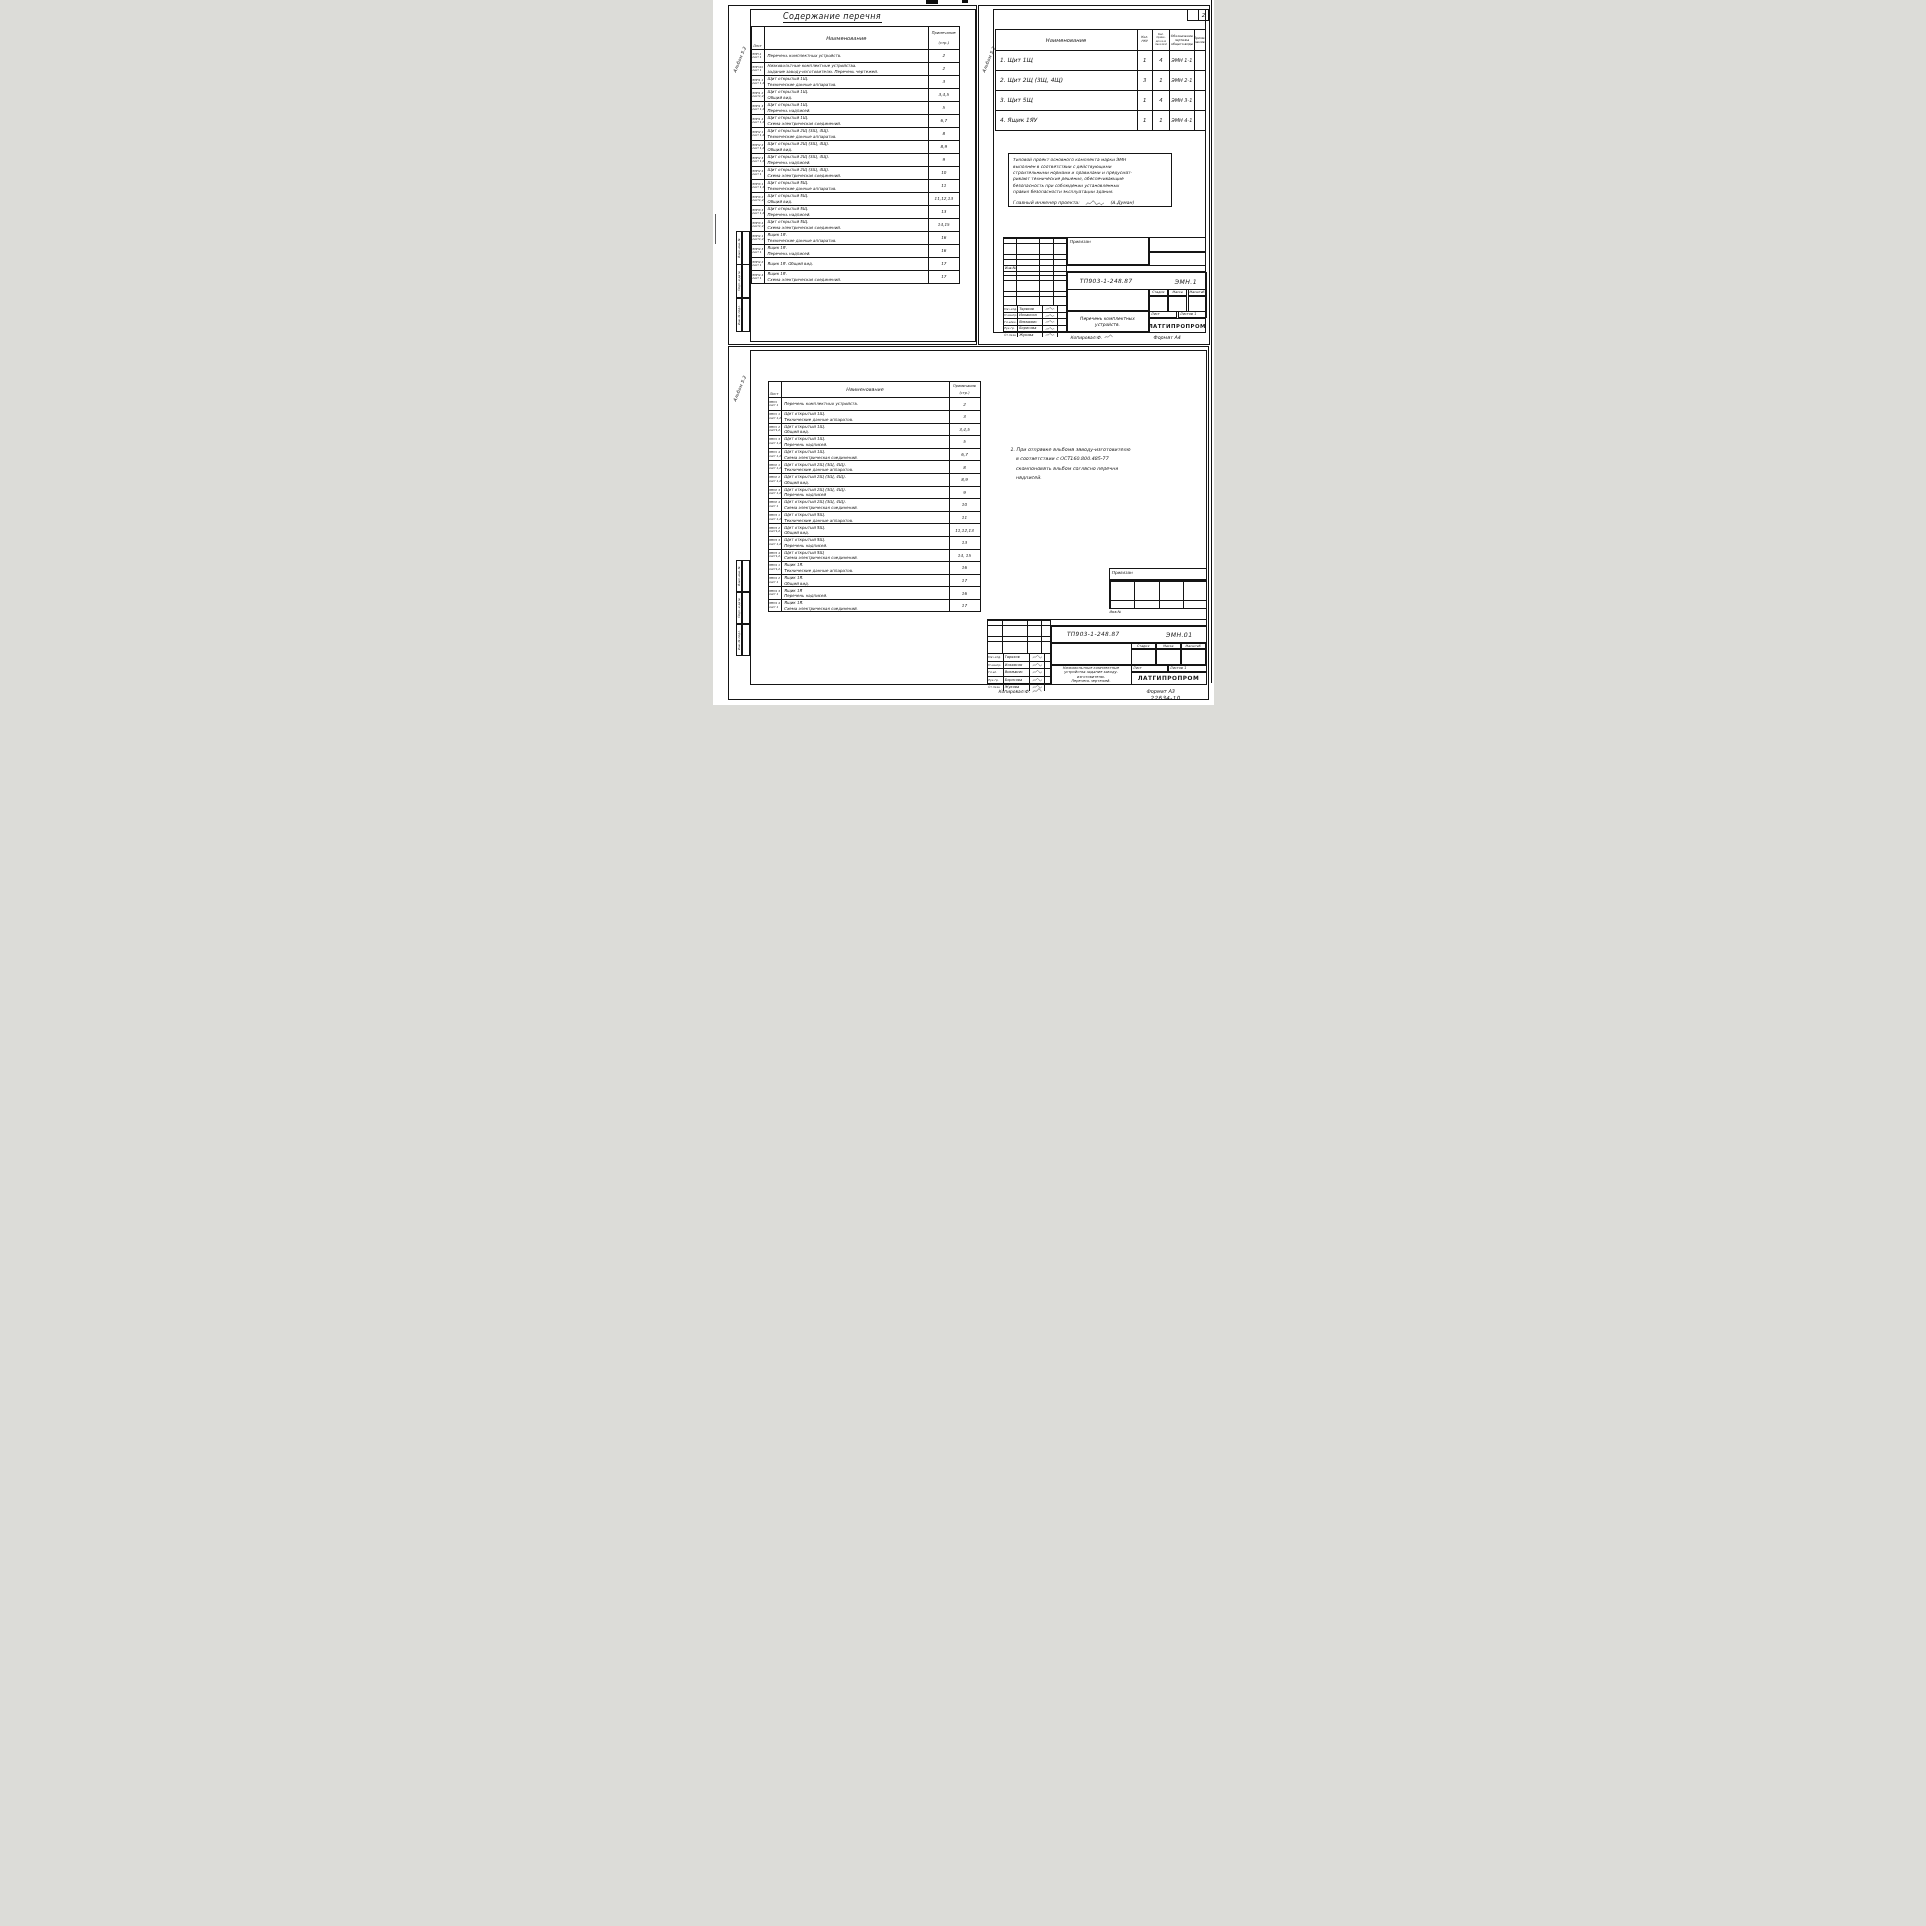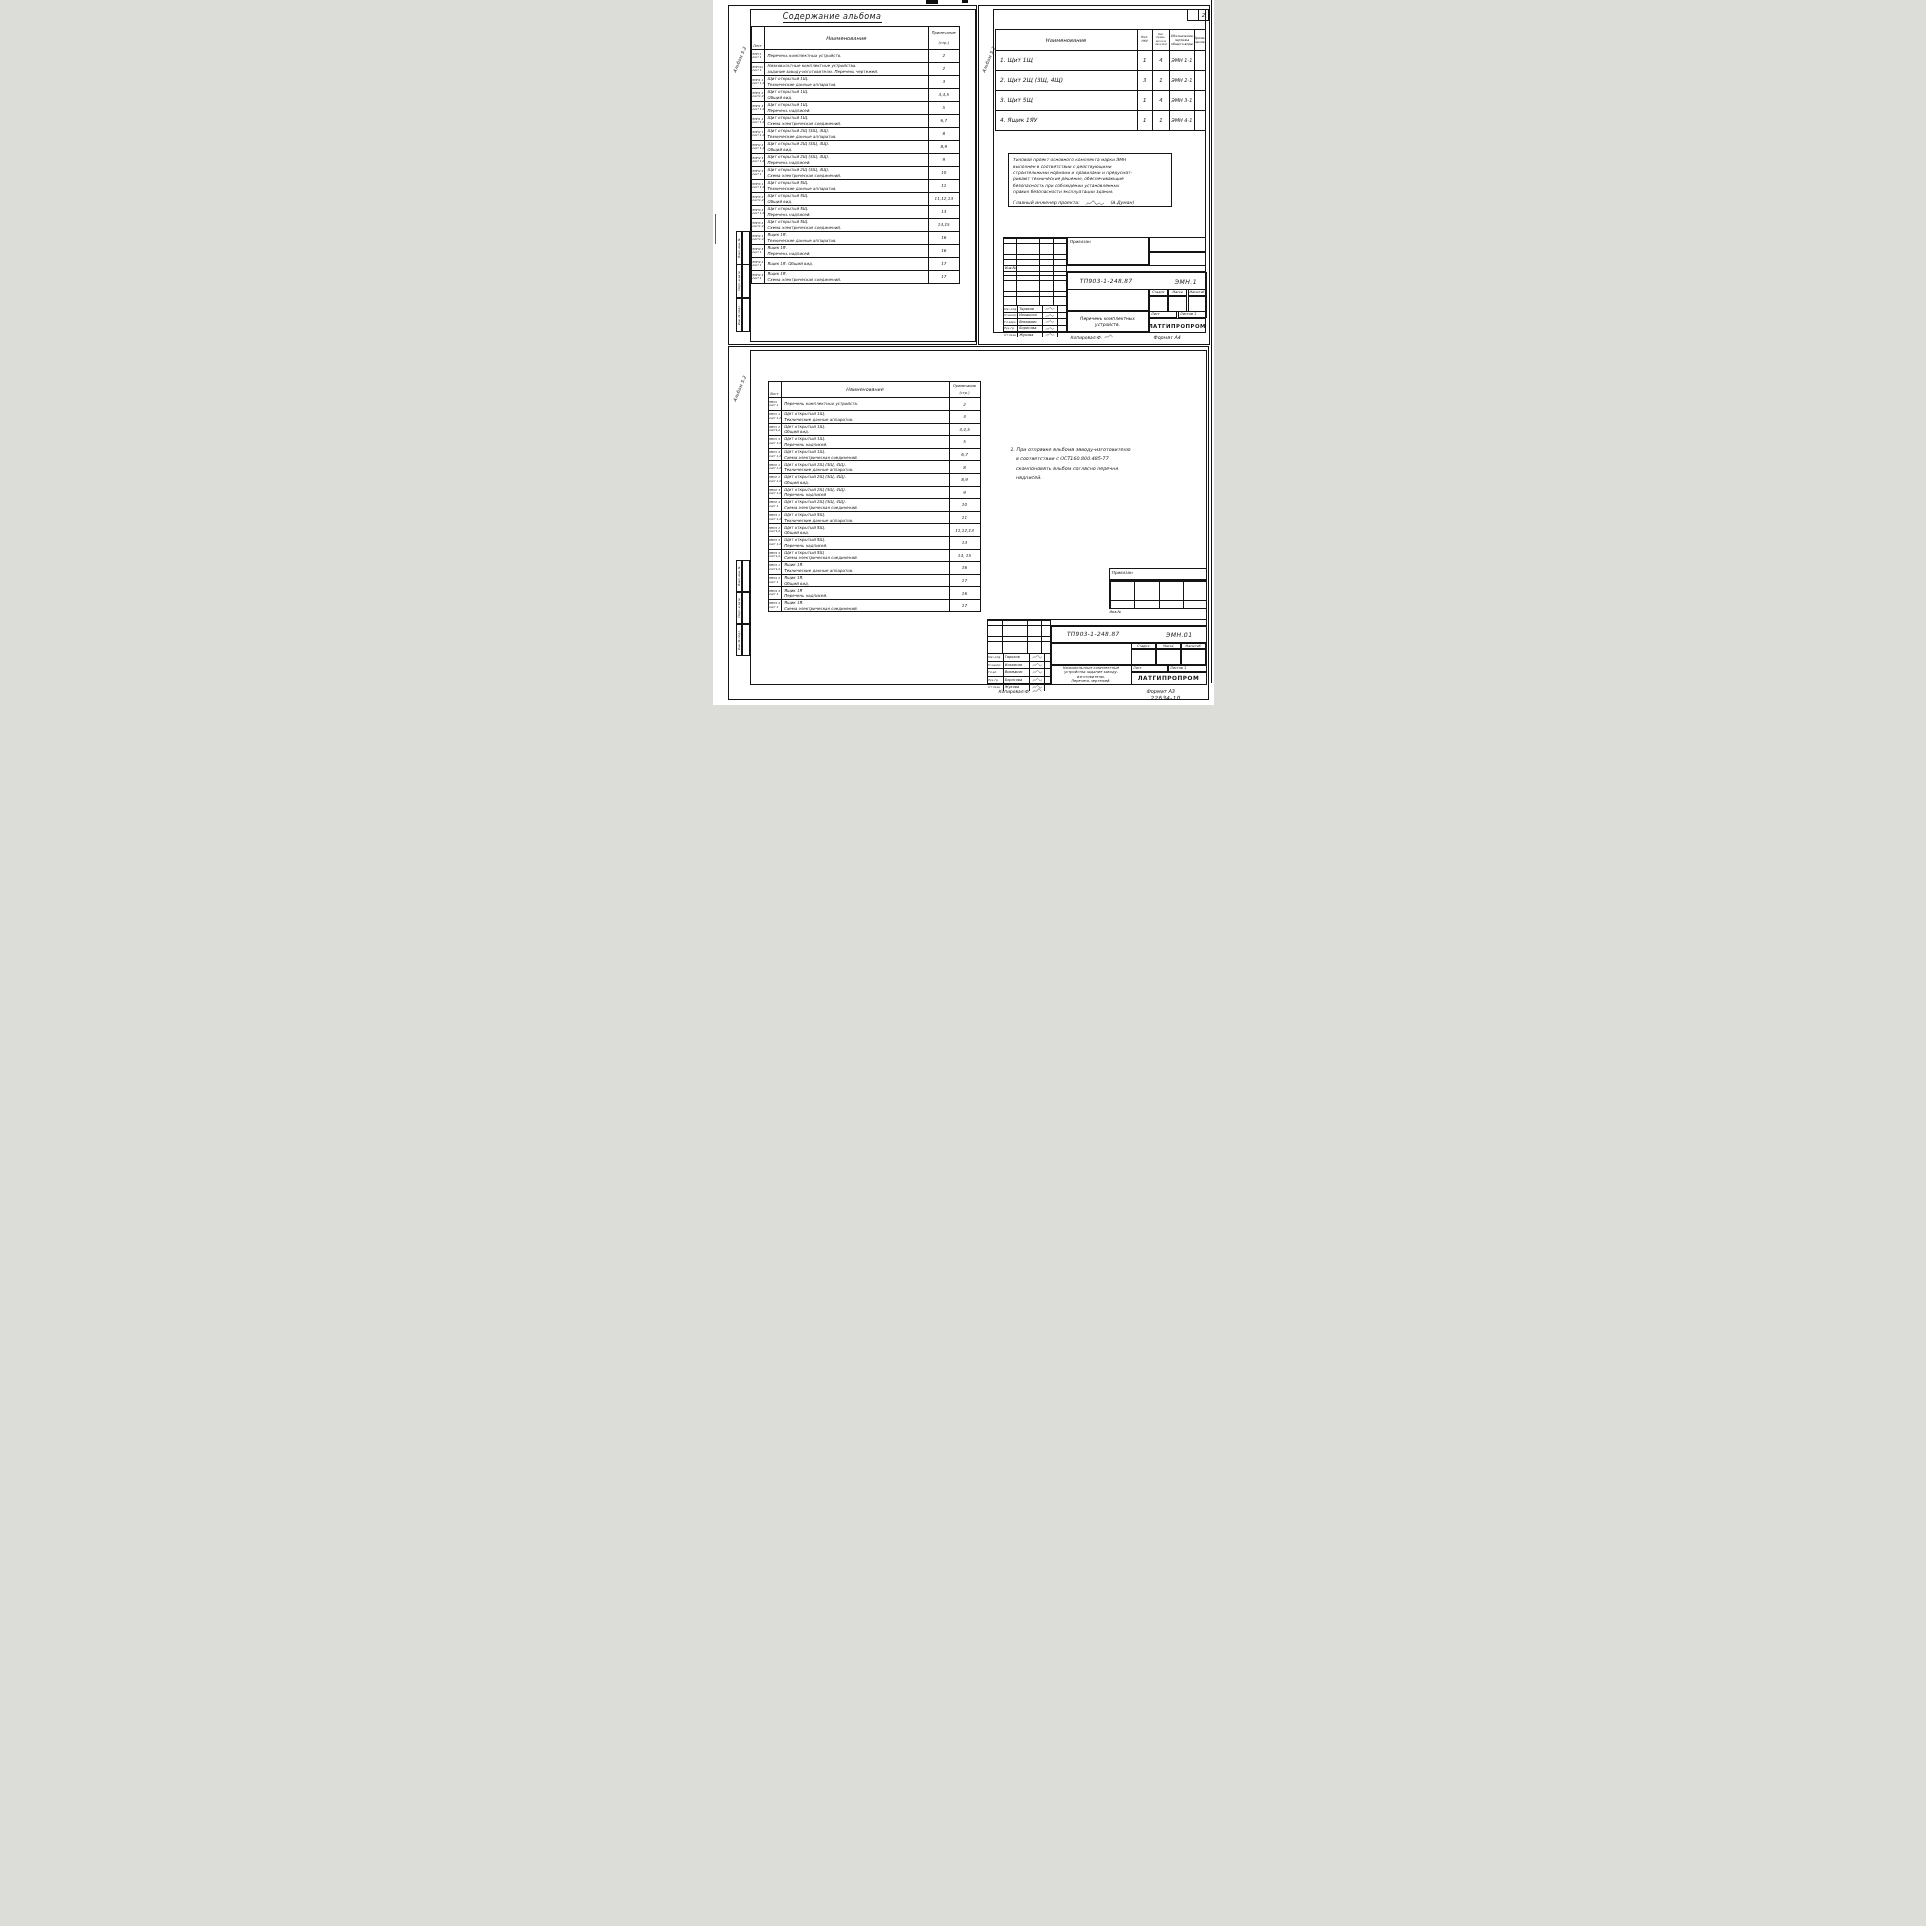--- a/index.html
+++ b/index.html
@@ -84,21 +84,21 @@
   <div class="abs art" style="left:249px;top:0;width:6.5px;height:2.7px;"></div>
   <div class="abs" style="left:2.3px;top:214px;width:1.2px;height:30px;background:#2a2a2a;opacity:.75;"></div>
 
   <section class="abs bx3" style="left:15px;top:5.4px;width:249px;height:340px;">
     <div class="abs bx3" style="left:21px;top:2.3px;width:226px;height:333px;"></div>
 
     <div class="abs rotwrap" style="left:2.3px;top:35px;width:17px;height:37px;">
       <span class="album">Альбом 5.2</span>
     </div>
 
-    <h1 class="abs s1title" style="left:54px;top:5.4px;width:99px;">Содержание альбома</h1>
+    <h1 class="abs s1title" style="left:54px;top:5.4px;width:99px;">Содержание перечня</h1>
 
     <div class="abs tbl bx3 s13" style="left:22.3px;top:20px;width:209px;">
       <div class="thead" style="height:21.6px;">
         <div class="hc c1 rb hlist">Лист</div>
         <div class="hc c2 rb hname">Наименование</div>
         <div class="hc c3 hnote">
           <span>Примечание</span>
           <span>(стр.)</span>
         </div>
       </div>

